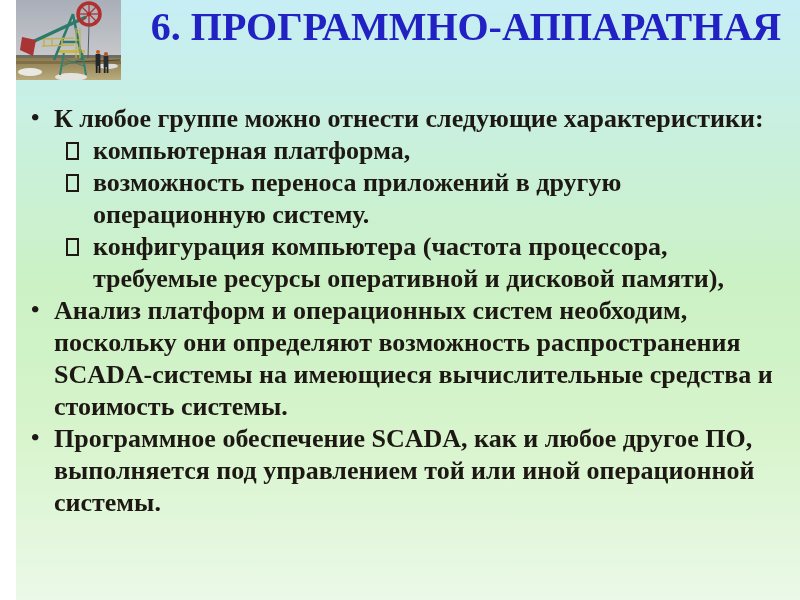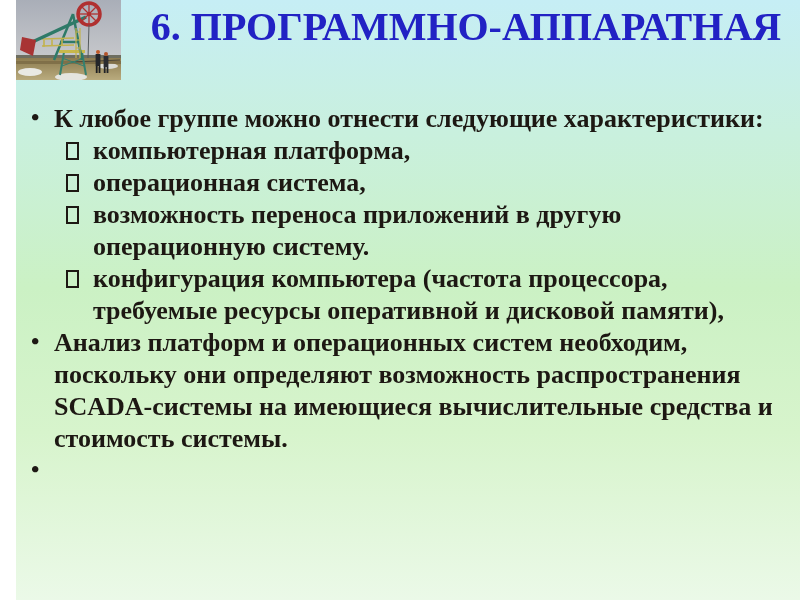--- a/index.html
+++ b/index.html
@@ -107,25 +107,27 @@
     </g>
   </svg>
 
   <div class="title">
     <div>6. ПРОГРАММНО-АППАРАТНАЯ</div>
   </div>
 
   <div class="content">
       <div class="item l1"><span class="dot">•</span><span class="txt">К любое группе можно отнести следующие характеристики:</span></div>
       <div class="item l2"><span class="sq"></span><span class="txt">компьютерная платформа,</span></div>
-      <div class="item l2"><span class="sq"></span><span class="txt">операционная система,</span></div>
+      <div class="item l2"><span class="sq"></span></div>
       <div class="item l2"><span class="sq"></span><span class="txt">возможность переноса приложений в другую
 операционную систему.</span></div>
       <div class="item l2"><span class="sq"></span><span class="txt">конфигурация компьютера (частота процессора,
 требуемые ресурсы оперативной и дисковой памяти),</span></div>
       <div class="item l1"><span class="dot">•</span><span class="txt">Анализ платформ и операционных систем необходим,
 поскольку они определяют возможность распространения
 SCADA-системы на имеющиеся вычислительные средства и
 стоимость системы.</span></div>
-      <div class="item l1"><span class="dot">•</span></div>
+      <div class="item l1"><span class="dot">•</span><span class="txt">Программное обеспечение SCADA, как и любое другое ПО,
+выполняется под управлением той или иной операционной
+системы.</span></div>
     </div>
 
 </div>
 
 </body></html>

